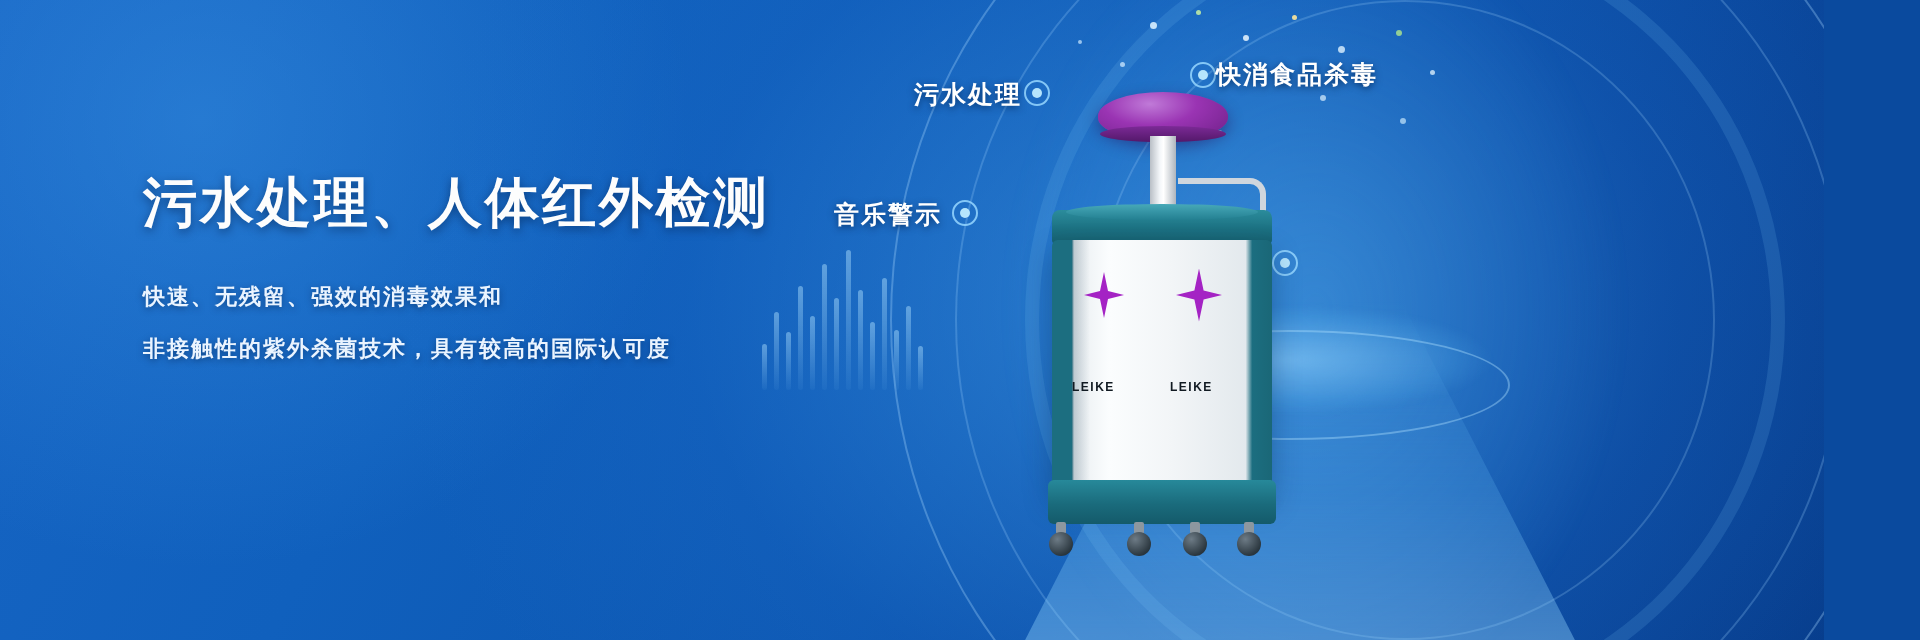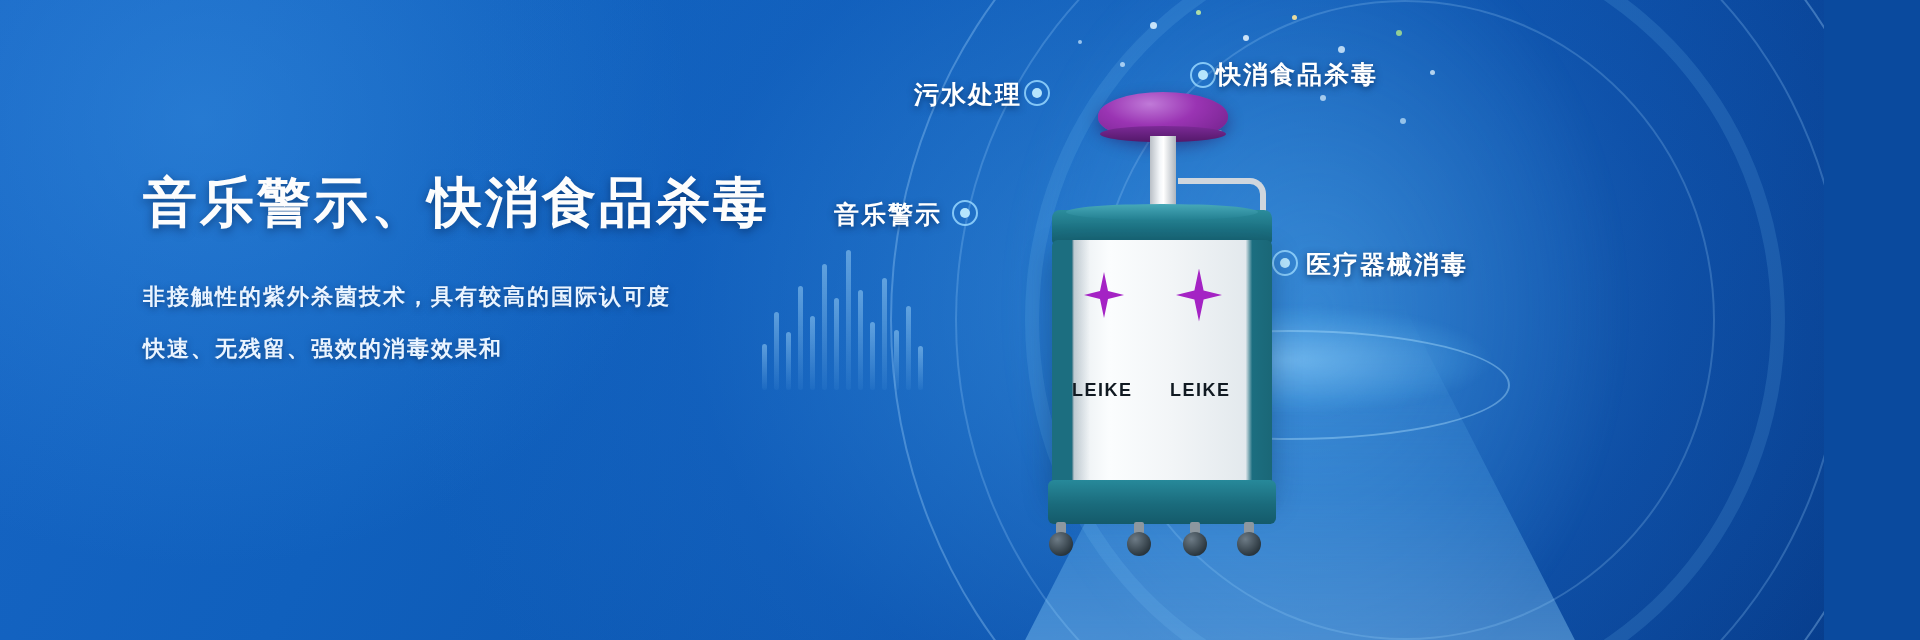--- a/index.html
+++ b/index.html
@@ -108,21 +108,21 @@
   .cab-shadow-left{
     position:absolute;left:42px;top:148px;width:18px;height:250px;
     background:linear-gradient(90deg,rgba(60,90,110,.28),rgba(0,0,0,0));
   }
   .cab-bottom{
     position:absolute;left:18px;top:388px;width:228px;height:44px;border-radius:6px;
     background:linear-gradient(180deg,#27899a 0%,#1a6b7c 55%,#145a6a 100%);
   }
   .star{position:absolute;width:40px;height:46px;}
   .brand{
-    position:absolute;color:#111a22;font-size:18px;font-weight:700;letter-spacing:1.5px;
+    position:absolute;color:#111a22;font-size:12px;font-weight:700;letter-spacing:1.5px;
     font-family:"Liberation Sans",sans-serif;
   }
   .wheel{
     position:absolute;width:24px;height:24px;border-radius:50%;
     background:radial-gradient(circle at 35% 30%,#6d7b86,#2c3840 70%,#1b242b 100%);
   }
   .wheel-arm{position:absolute;width:10px;height:12px;background:#8d979f;border-radius:2px;}
   .floor-shadow{
     position:absolute;left:1020px;top:480px;width:300px;height:46px;border-radius:50%;
     background:radial-gradient(closest-side, rgba(4,30,60,.55), rgba(4,30,60,0) 75%);
@@ -180,21 +180,20 @@
   <div class="dot" style="left:1218px;top:130px;width:4px;height:4px;background:#e8f7ff;opacity:.6;"></div>
 
   <div class="node" style="left:1024px;top:80px;"></div>
   <div class="node" style="left:1190px;top:62px;"></div>
   <div class="node" style="left:952px;top:200px;"></div>
   <div class="node" style="left:1272px;top:250px;"></div>
 
   <div class="label" style="left:914px;top:78px;">污水处理</div>
   <div class="label" style="left:1216px;top:58px;">快消食品杀毒</div>
   <div class="label" style="left:834px;top:198px;">音乐警示</div>
-  <div class="label" style="left:1306px;top:248px;">医疗器械消毒</div>
 
   <div class="floor-shadow"></div>
 
   <div class="robot">
     <div class="lamp-head"></div>
     <div class="lamp-rim"></div>
     <div class="handle"></div>
     <div class="lamp-stem"></div>
     <div class="lamp-base"></div>
 
@@ -219,20 +218,20 @@
     <div class="wheel-arm" style="left:104px;top:430px;"></div>
     <div class="wheel-arm" style="left:160px;top:430px;"></div>
     <div class="wheel-arm" style="left:214px;top:430px;"></div>
     <div class="wheel" style="left:19px;top:440px;"></div>
     <div class="wheel" style="left:97px;top:440px;"></div>
     <div class="wheel" style="left:153px;top:440px;"></div>
     <div class="wheel" style="left:207px;top:440px;"></div>
   </div>
 
   <div class="copy">
-    <h1 class="h1 second">音乐警示、快消食品杀毒</h1>
+    <h1 class="h1 second">污水处理、人体红外检测</h1>
     <div class="body">
+      <p>快速、无残留、强效的消毒效果和</p>
       <p>非接触性的紫外杀菌技术，具有较高的国际认可度</p>
-      <p>快速、无残留、强效的消毒效果和</p>
     </div>
   </div>
 
 </div>
 
 </body></html>

